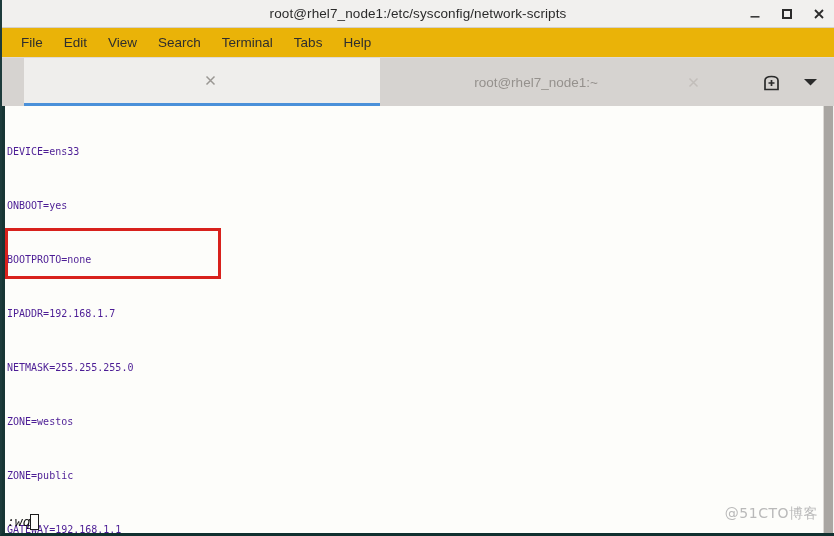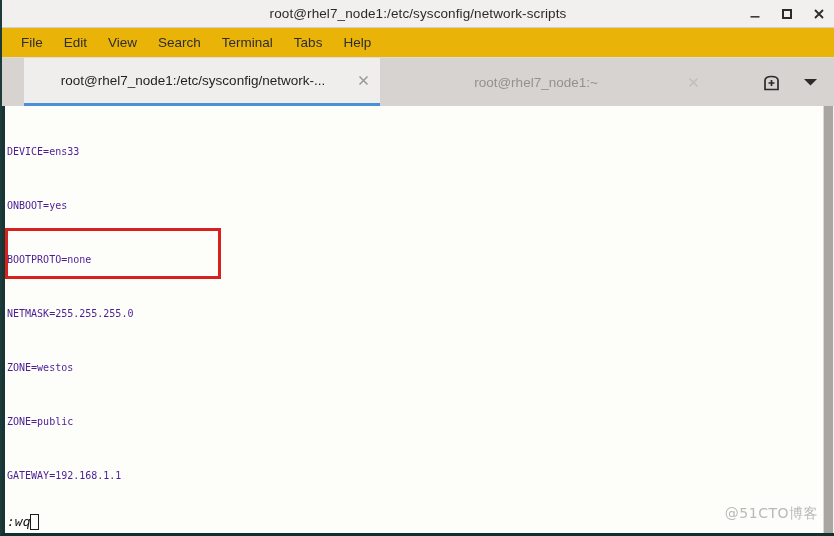--- a/index.html
+++ b/index.html
@@ -257,21 +257,20 @@
     <div class="menu-item">View</div>
     <div class="menu-item">Search</div>
     <div class="menu-item">Terminal</div>
     <div class="menu-item">Tabs</div>
     <div class="menu-item">Help</div>
   </div>
 
   <div id="tabbar">
 
     <div class="tab active">
-      <span class="tab-label">root@rhel7_node1:/etc/sysconfig/network-...</span>
       <span class="tab-close">
         <svg width="11" height="11" viewBox="0 0 11 11">
           <path d="M1.5 1.5 L9.5 9.5 M9.5 1.5 L1.5 9.5" stroke="currentColor" stroke-width="1.5" fill="none"></path>
         </svg>
       </span>
     </div>
 
     <div class="tab inactive">
       <span class="tab-label">root@rhel7_node1:~</span>
       <span class="tab-close">
@@ -296,20 +295,21 @@
     </div>
   </div>
 
   <div id="terminal">
     <div id="term-left-edge"></div>
 
     <div id="term-text">
       <div class="term-line">DEVICE=ens33</div>
       <div class="term-line">ONBOOT=yes</div>
       <div class="term-line">BOOTPROTO=none</div>
+      <div class="term-line">IPADDR=192.168.1.7</div>
       <div class="term-line">NETMASK=255.255.255.0</div>
       <div class="term-line">ZONE=westos</div>
       <div class="term-line">ZONE=public</div>
       <div class="term-line">GATEWAY=192.168.1.1</div>
       
     </div>
 
     <div id="highlight-box"></div>
 
     <div id="cmdline">

